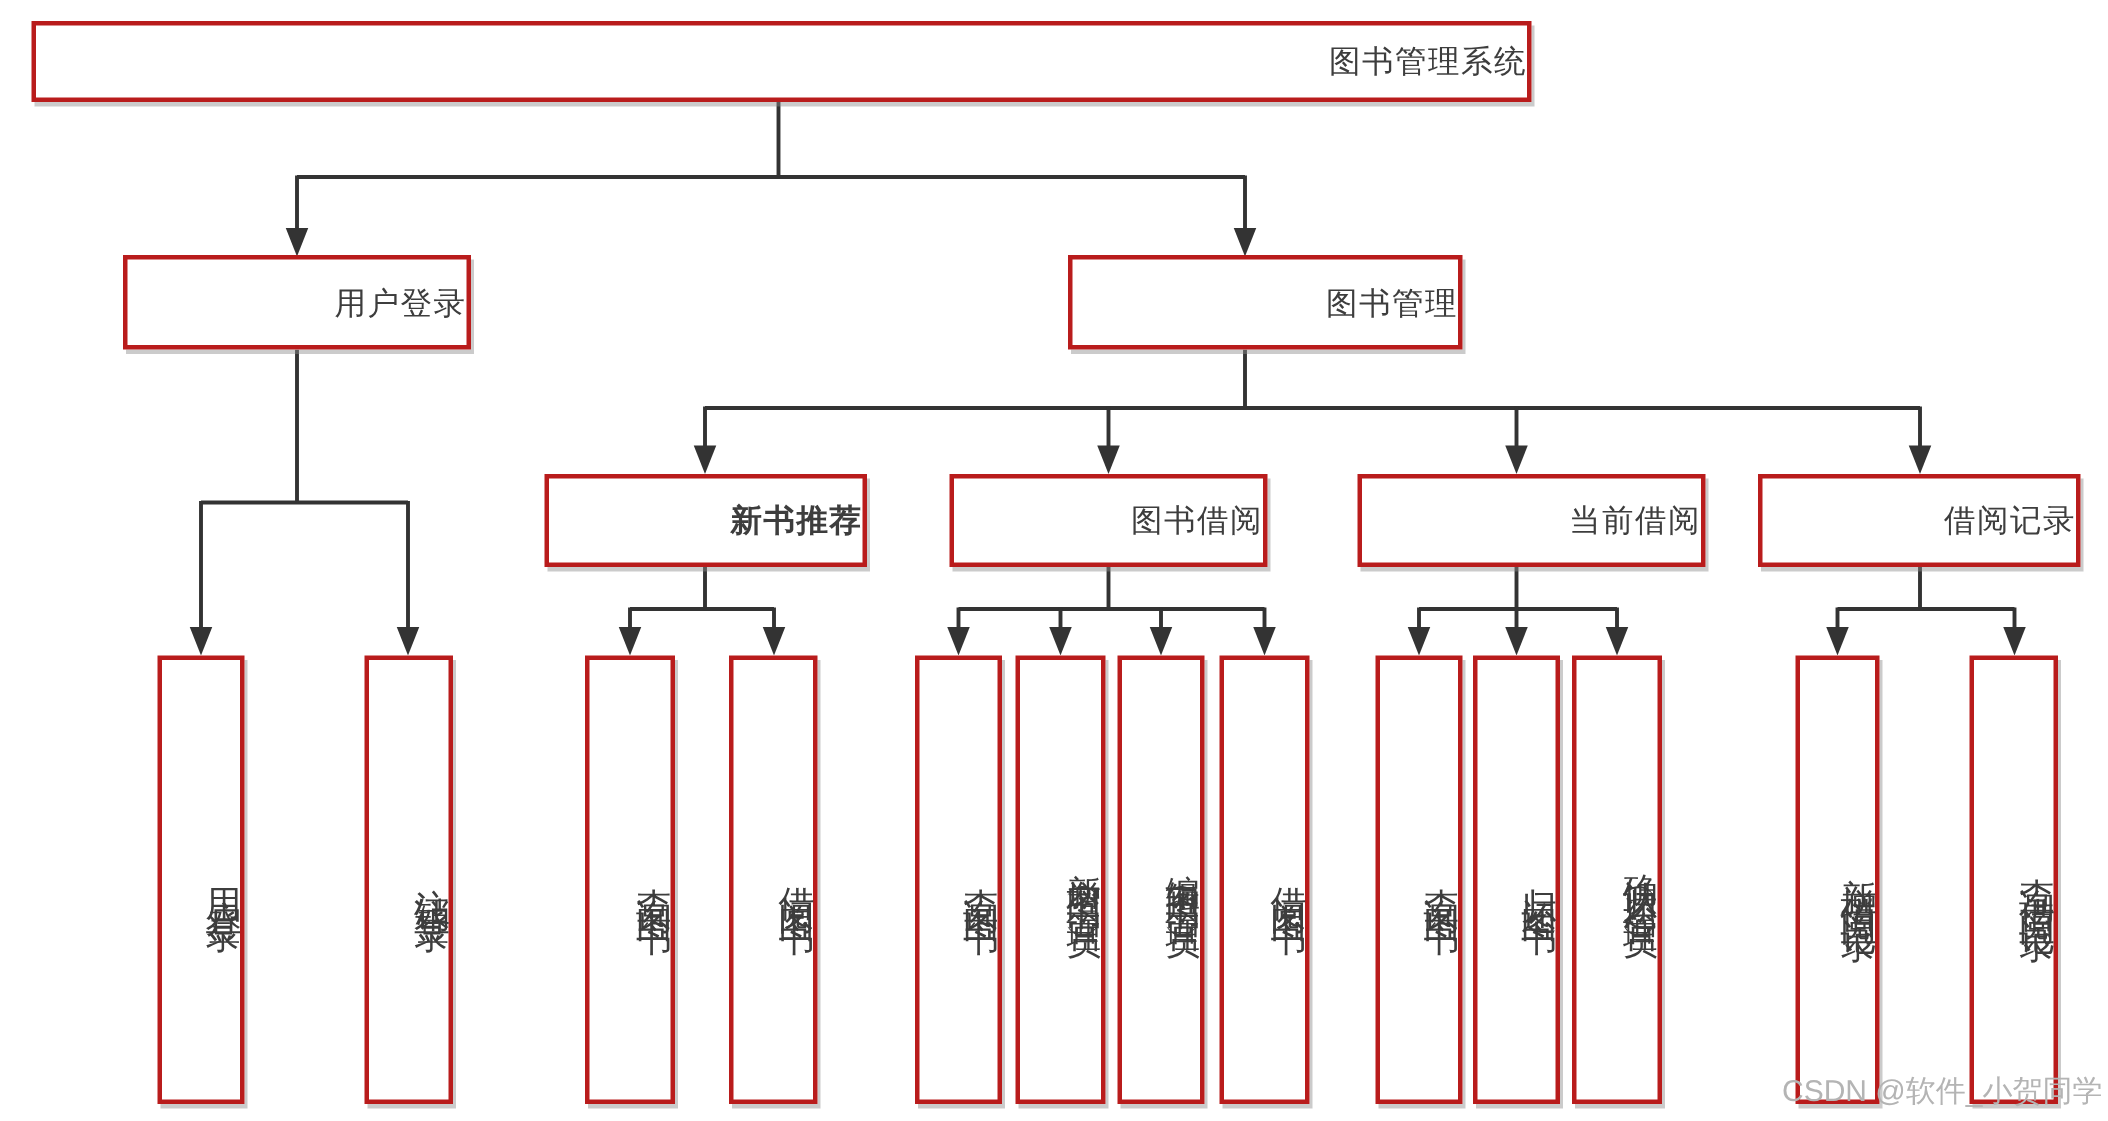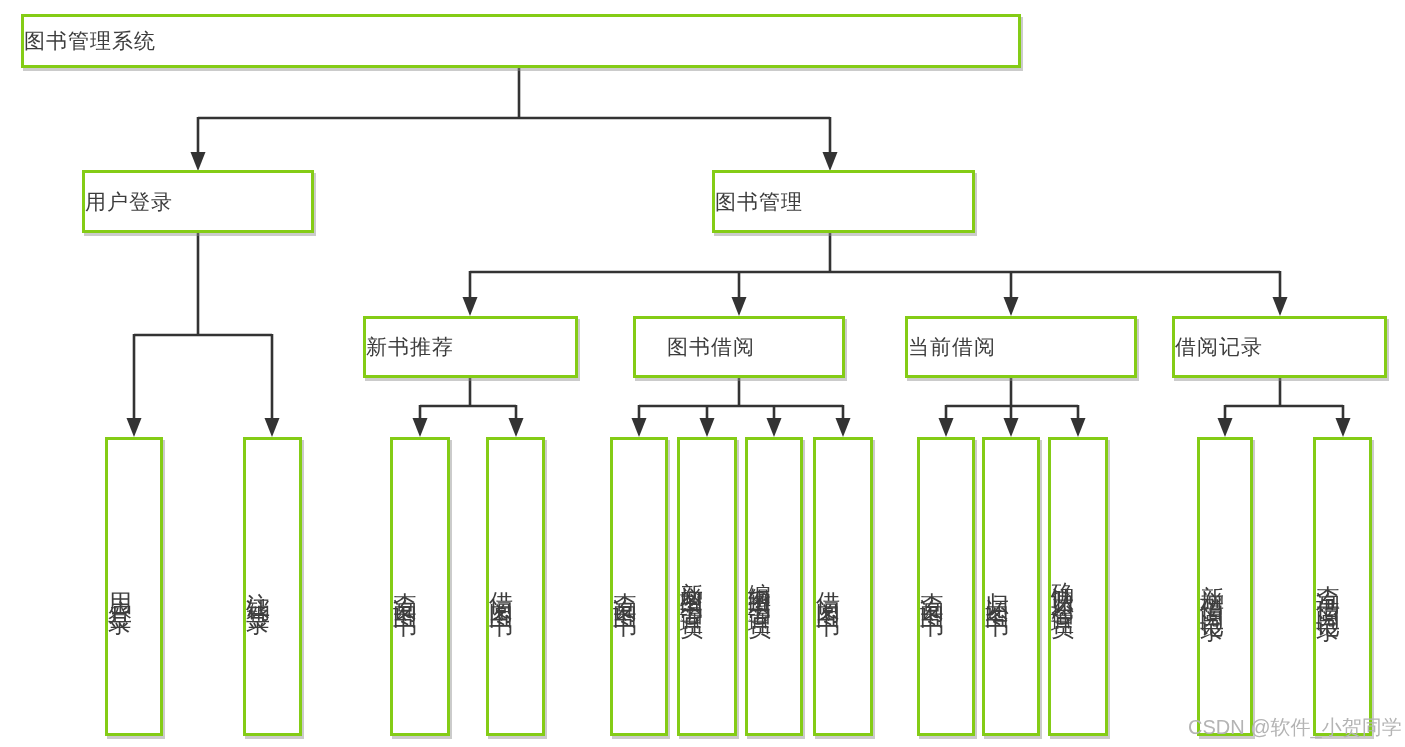--- a/index.html
+++ b/index.html
@@ -13,25 +13,25 @@
   }
   #connectors {
     position: absolute;
     left: 0; top: 0;
     width: 1405px; height: 747px;
   }
   .box {
     position: absolute;
     box-sizing: border-box;
     background: #ffffff;
-    border: 3px solid #84cc16;
+    border: 3px solid #b91c1c;
     box-shadow: 2px 3px 0 rgba(140,140,140,0.45);
     display: flex;
     align-items: center;
-    justify-content: flex-start;
+    justify-content: flex-end;
     color: #3d3d3d;
   }
   .h-label { font-size: 21px; letter-spacing: 1px; white-space: nowrap; }
   .root-label { font-size: 21px; letter-spacing: 1px; }
   .leaf-label {
     writing-mode: vertical-rl;
     text-orientation: mixed;
     font-size: 24px;
     letter-spacing: 7px;
     line-height: 1;
@@ -121,21 +121,21 @@
     <span class="root-label">图书管理系统</span>
   </div>
 
   <div class="box" style="left:82px; top:170px; width:232px; height:63px;">
     <span class="h-label">用户登录</span>
   </div>
   <div class="box" style="left:712px; top:170px; width:263px; height:63px;">
     <span class="h-label">图书管理</span>
   </div>
 
-  <div class="box" style="left:363px; top:316px; width:215px; height:62px;">
+  <div class="box" style="left:363px; top:316px; width:215px; height:62px;font-weight:bold;">
     <span class="h-label">新书推荐</span>
   </div>
   <div class="box" style="left:633px; top:316px; width:212px; height:62px;padding-left:31px;">
     <span class="h-label">图书借阅</span>
   </div>
   <div class="box" style="left:905px; top:316px; width:232px; height:62px;">
     <span class="h-label">当前借阅</span>
   </div>
   <div class="box" style="left:1172px; top:316px; width:215px; height:62px;">
     <span class="h-label">借阅记录</span>

